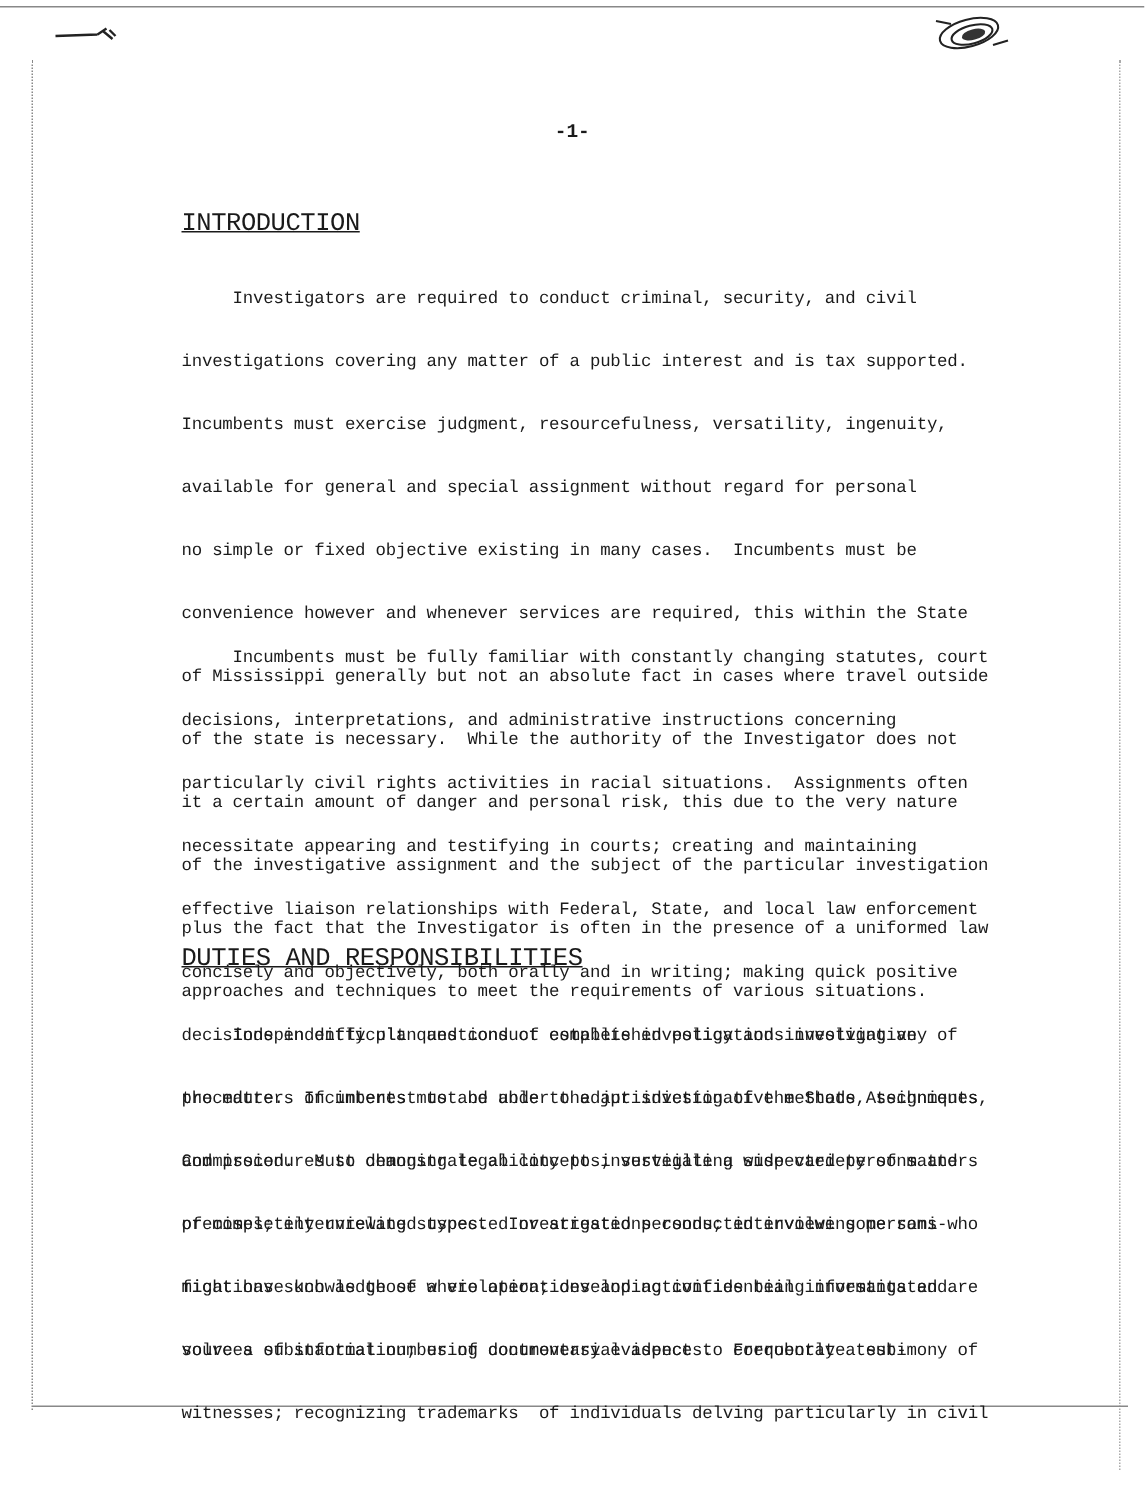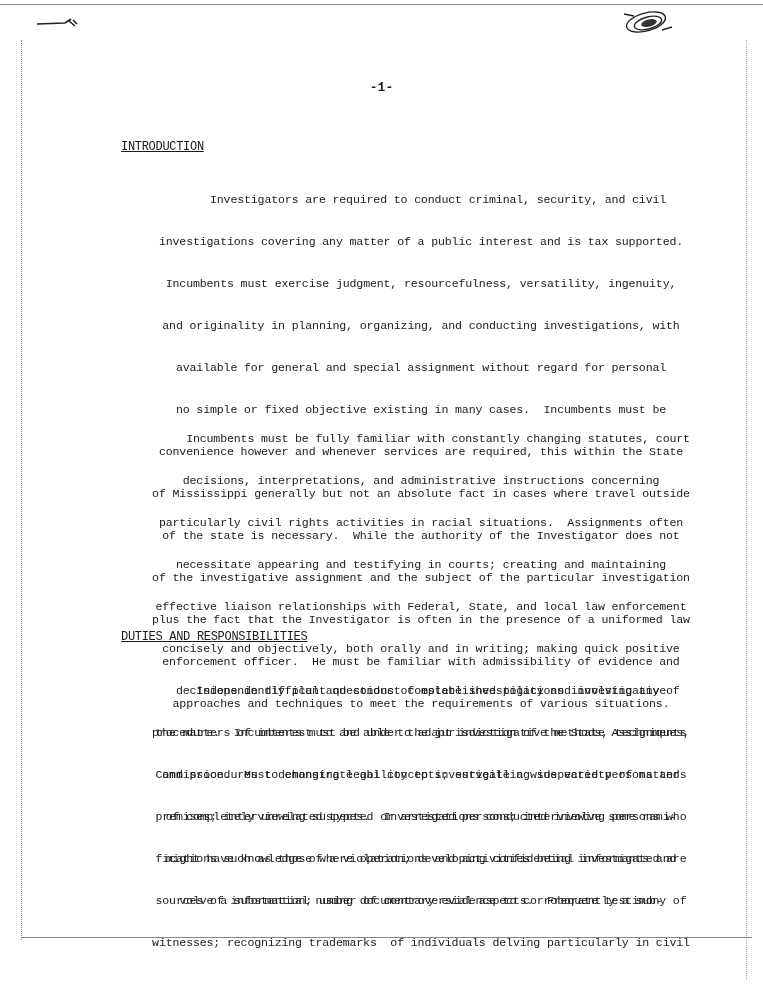--- a/index.html
+++ b/index.html
@@ -13,27 +13,27 @@
   .left-rule { position: absolute; left: 21px; top: 40px; width: 1px; height: 900px; border-left: 1px dotted #888; }
   .right-rule { position: absolute; left: 746px; top: 40px; width: 1px; height: 940px; border-left: 1px dotted #aaa; }
   .bottom-rule { position: absolute; left: 22px; top: 937px; width: 730px; height: 1px; background: #888; }
   .scratch { position: absolute; left: 35px; top: 18px; width: 45px; height: 12px; }
   .stamp { position: absolute; left: 618px; top: 8px; width: 60px; height: 30px; }
   .page-num {
     position: absolute; left: 0; width: 763px; top: 80px; text-align: center;
     font-size: 13px; font-weight: bold;
   }
   .heading {
-    position: absolute; left: 121px; font-size: 12px; text-decoration: underline;
+    position: absolute; left: 121px; font-size: 17px; text-decoration: underline;
     letter-spacing: -0.3px;
   }
   .para {
     position: absolute; left: 121px; width: 600px;
     font-size: 11.6px; line-height: 14px; letter-spacing: -0.15px;
-    white-space: pre; margin: 0; text-align: center;
+    white-space: pre; margin: 0;
   }
   .line { display: block; height: 14px; }
 </style>
 </head>
 <body>
 
 <div class="page">
   <div class="top-rule"></div>
   <div class="left-rule"></div>
   <div class="right-rule"></div>
@@ -51,29 +51,28 @@
   </svg>
 
   <div class="page-num">-1-</div>
 
   <div class="heading" style="top:140px">INTRODUCTION</div>
 
   <div class="para" style="top:165px">
     <span class="line">     Investigators are required to conduct criminal, security, and civil</span>
     <span class="line">investigations covering any matter of a public interest and is tax supported.</span>
     <span class="line">Incumbents must exercise judgment, resourcefulness, versatility, ingenuity,</span>
-    <span class="line">and originality in planning, organizing, and conducting investigations, with</span>
     <span class="line">available for general and special assignment without regard for personal</span>
     <span class="line">no simple or fixed objective existing in many cases.  Incumbents must be</span>
     <span class="line">convenience however and whenever services are required, this within the State</span>
     <span class="line">of Mississippi generally but not an absolute fact in cases where travel outside</span>
     <span class="line">of the state is necessary.  While the authority of the Investigator does not</span>
+    <span class="line">it a certain amount of danger and personal risk, this due to the very nature</span>
     <span class="line">of the investigative assignment and the subject of the particular investigation</span>
     <span class="line">plus the fact that the Investigator is often in the presence of a uniformed law</span>
-    <span class="line">enforcement officer.  He must be familiar with admissibility of evidence and</span>
     <span class="line">approaches and techniques to meet the requirements of various situations.</span>
   </div>
 
   <div class="para" style="top:404px">
     <span class="line">     Incumbents must be fully familiar with constantly changing statutes, court</span>
     <span class="line">decisions, interpretations, and administrative instructions concerning</span>
     <span class="line">particularly civil rights activities in racial situations.  Assignments often</span>
     <span class="line">necessitate appearing and testifying in courts; creating and maintaining</span>
     <span class="line">effective liaison relationships with Federal, State, and local law enforcement</span>
     <span class="line">concisely and objectively, both orally and in writing; making quick positive</span>

